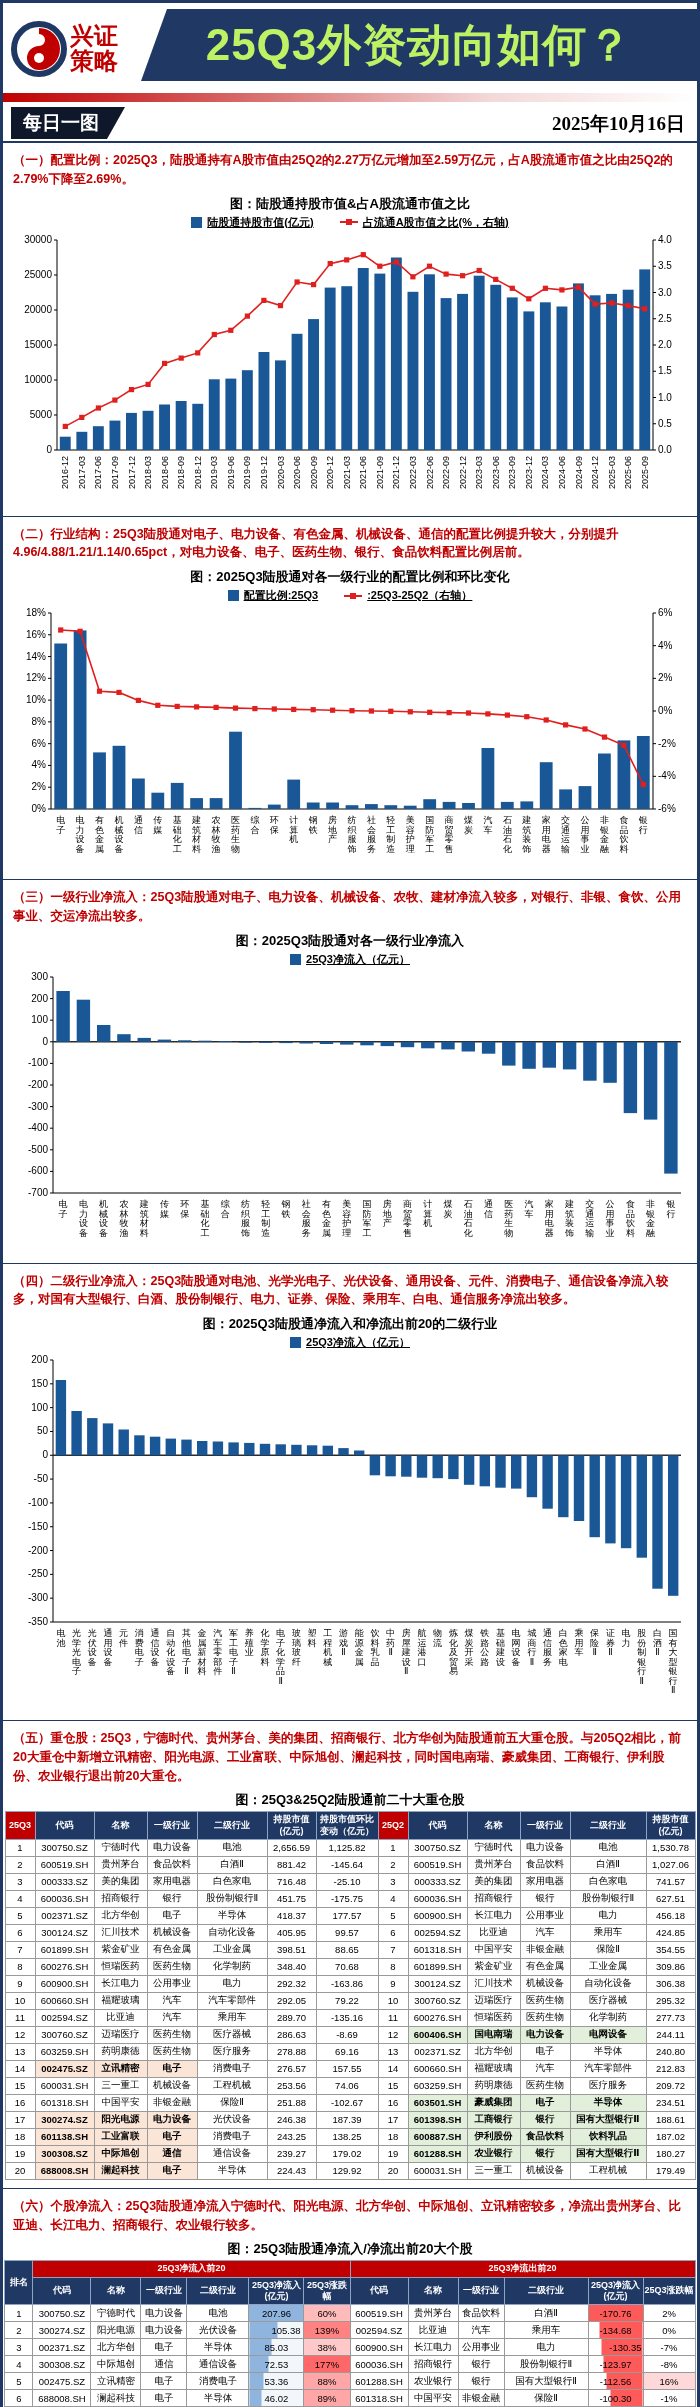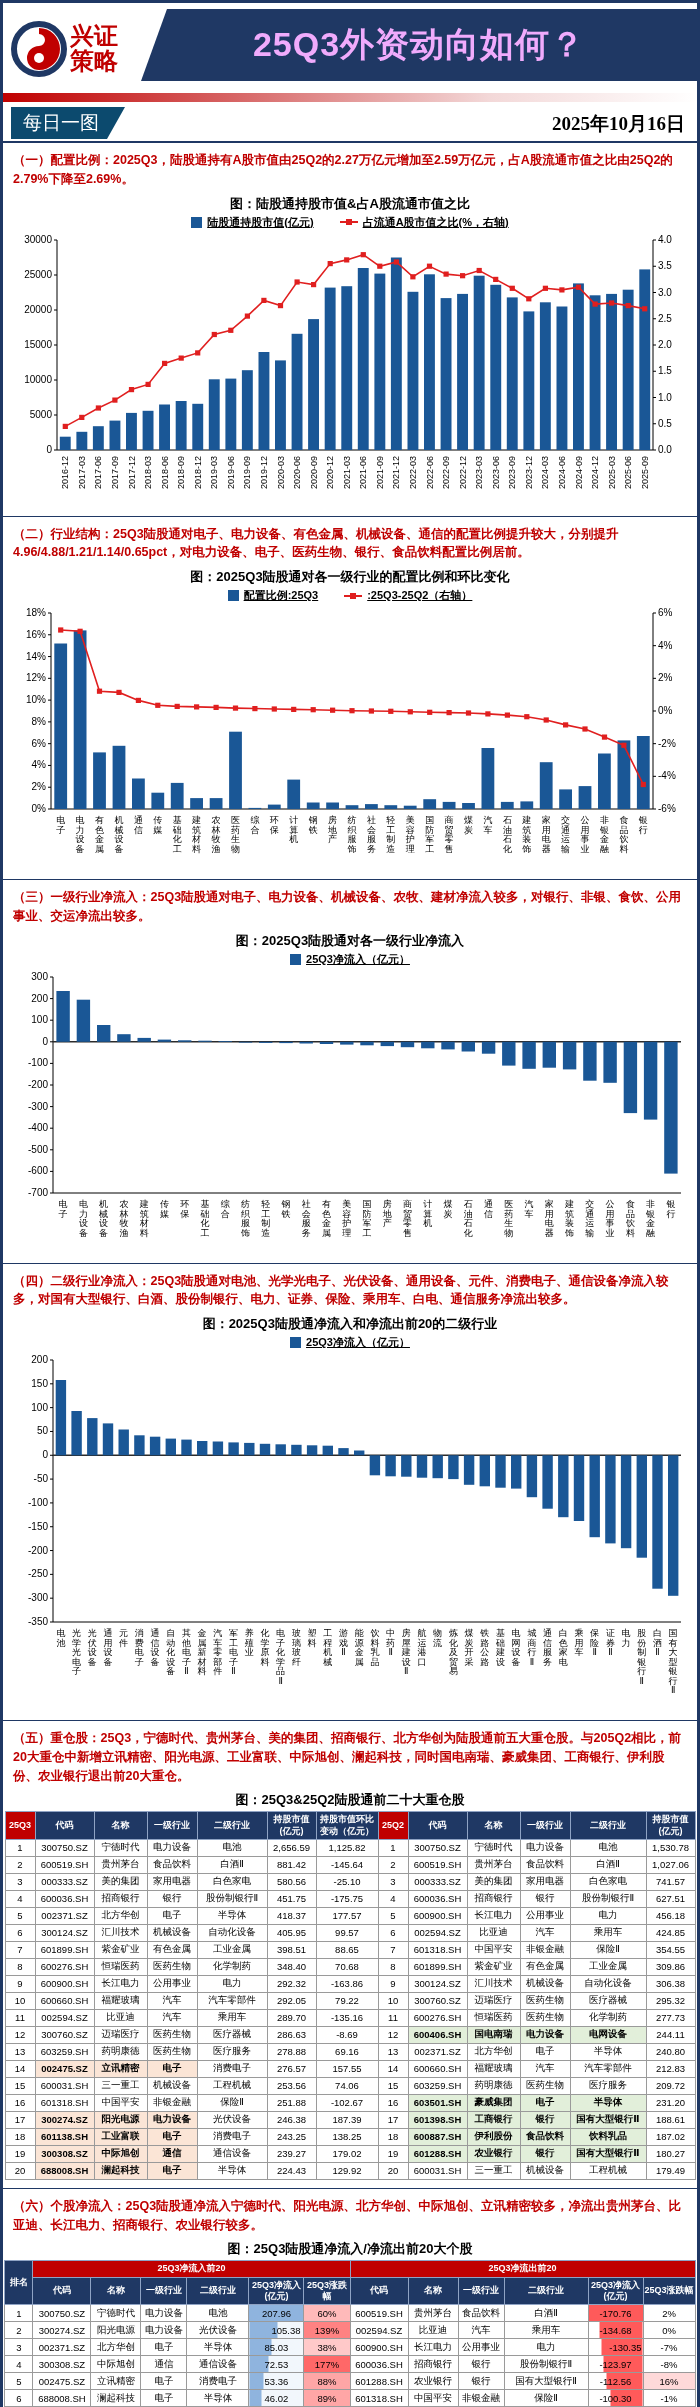--- a/index.html
+++ b/index.html
@@ -4,24 +4,24 @@
 <style>
   html,body{margin:0;padding:0;background:#fff;}
   body{width:700px;font-family:"Liberation Sans","DejaVu Sans",sans-serif;color:#000;}
   .page{width:694px;border:3px solid #1F3864;background:#fff;}
   
   .top{position:relative;height:88px;background:#fff;overflow:hidden;}
   .logo-wrap{position:absolute;left:8px;top:18px;display:flex;align-items:center;gap:3px;}
   .logo-text{font-weight:bold;color:#C00000;font-size:24px;line-height:1.05;font-family:"Liberation Serif",serif;}
   .title-banner{position:absolute;left:138px;right:0;top:6px;bottom:10px;background:#1F3864;
     clip-path:polygon(26px 0,100% 0,100% 100%,0 100%);display:flex;align-items:center;justify-content:center;}
-  .title-banner span{color:#f0abfc;font-size:34px;font-weight:bold;letter-spacing:1px;text-align:right;}
+  .title-banner span{color:#bef264;font-size:44px;font-weight:bold;letter-spacing:1px;text-align:right;}
   .red-bar{height:9px;background:linear-gradient(to right,#C00000 0%,#D86A6A 35%,#F3D8D8 70%,#fff 100%);margin:2px 0 3px 0;}
   .daily-row{position:relative;height:36px;border-bottom:2px solid #1F3864;}
-  .daily-badge{position:absolute;left:8px;top:2px;background:#0c4a6e;color:#fff;font-weight:normal;font-size:19px;
+  .daily-badge{position:absolute;left:8px;top:2px;background:#0f172a;color:#fff;font-weight:bold;font-size:19px;
     padding:3px 26px 3px 12px;clip-path:polygon(0 0,100% 0,calc(100% - 18px) 100%,0 100%);}
   .date{position:absolute;right:12px;top:6px;font-family:"Liberation Serif",serif;font-weight:bold;font-size:19px;}
   
   .section{border-bottom:1px solid #1F3864;padding:4px 0 8px 0;}
   .para{color:#C00000;font-weight:bold;font-size:12.5px;line-height:1.5;padding:4px 10px;}
   .chart-title{text-align:center;font-weight:bold;font-size:13px;margin:2px 0 2px 0;}
   .legend{display:flex;justify-content:center;align-items:center;gap:26px;font-size:11px;font-weight:bold;margin:2px 0;text-decoration:underline;}
   .legend .item{display:flex;align-items:center;gap:5px;}
   .sw{width:11px;height:11px;background:#1A5796;display:inline-block;}
   .lm{position:relative;width:18px;height:8px;display:inline-block;}
@@ -944,21 +944,21 @@
             <td class="">食品饮料</td>
             <td class="">白酒Ⅱ</td>
             <td class="">1,027.06</td>
           </tr>
           <tr>
             <td>3</td>
             <td class="">000333.SZ</td>
             <td class="">美的集团</td>
             <td class="">家用电器</td>
             <td class="">白色家电</td>
-            <td class="">580.56</td>
+            <td class="">716.48</td>
             <td class="">-25.10</td>
             <td>3</td>
             <td class="">000333.SZ</td>
             <td class="">美的集团</td>
             <td class="">家用电器</td>
             <td class="">白色家电</td>
             <td class="">741.57</td>
           </tr>
           <tr>
             <td>4</td>
@@ -1146,21 +1146,21 @@
             <td class="">中国平安</td>
             <td class="">非银金融</td>
             <td class="">保险Ⅱ</td>
             <td class="">251.88</td>
             <td class="">-102.67</td>
             <td>16</td>
             <td class="hl2">603501.SH</td>
             <td class="hl2">豪威集团</td>
             <td class="hl2">电子</td>
             <td class="hl2">半导体</td>
-            <td class="">231.20</td>
+            <td class="">234.51</td>
           </tr>
           <tr>
             <td>17</td>
             <td class="hl3">300274.SZ</td>
             <td class="hl3">阳光电源</td>
             <td class="hl3">电力设备</td>
             <td class="">光伏设备</td>
             <td class="">246.38</td>
             <td class="">187.39</td>
             <td>17</td>

